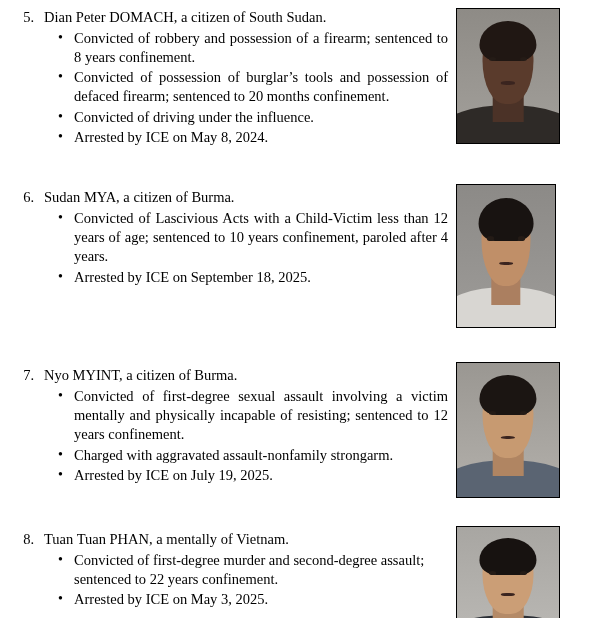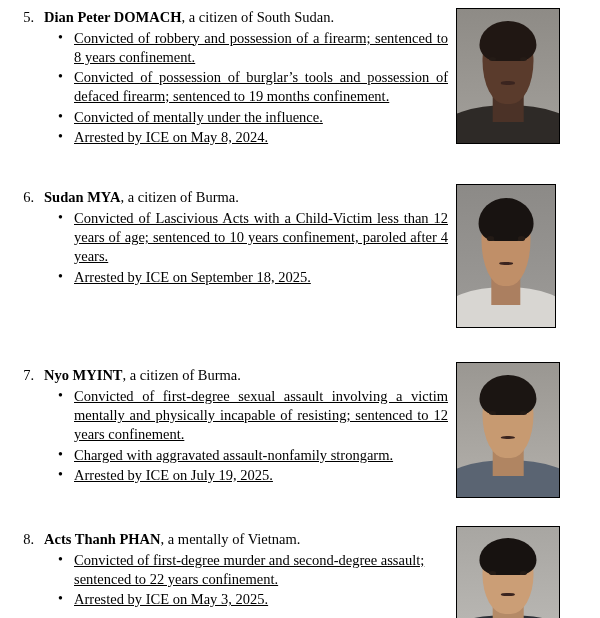--- a/index.html
+++ b/index.html
@@ -43,27 +43,26 @@
     width: 26px;
     flex: 0 0 26px;
     text-align: right;
     padding-right: 10px;
     box-sizing: border-box;
   }
   .headline {
     flex: 1 1 auto;
   }
   .headline b {
-    font-weight: bold;
+    font-weight: normal;
   }
   ul.bullets {
     list-style: none;
     margin: 2px 0 0 0;
     padding: 0 0 0 56px;
-    text-decoration: underline;
   }
   ul.bullets li {
     position: relative;
     font-size: 14.5px;
     line-height: 1.33;
     margin: 0 0 1px 0;
     text-align: justify;
     padding-right: 2px;
   }
   ul.bullets li::before {
@@ -180,22 +179,22 @@
 <div class="page">
 
   <div class="entry" style="margin-top:2px;">
     <div class="entry-text">
       <div class="entry-head">
         <span class="num">5.</span>
         <span class="headline"><b>Dian Peter DOMACH</b><span>, a citizen of South Sudan.</span></span>
       </div>
       <ul class="bullets">
         <li>Convicted of robbery and possession of a firearm; sentenced to 8 years confinement.</li>
-        <li>Convicted of possession of burglar’s tools and possession of defaced firearm; sentenced to 19 months confinement.</li>
-        <li class="nojust">Convicted of mentally under the influence.</li>
+        <li>Convicted of possession of burglar’s tools and possession of defaced firearm; sentenced to 20 months confinement.</li>
+        <li class="nojust">Convicted of driving under the influence.</li>
         <li class="nojust">Arrested by ICE on May 8, 2024.</li>
       </ul>
     </div>
     <div class="photo" style="width:104px;height:136px;margin-top:0;">
       <div class="photo-inner mug p5">
         <div class="bg"></div>
         <div class="shoulders"></div>
         <div class="neck"></div>
         <div class="head"></div>
         <div class="hair"></div>
@@ -254,21 +253,21 @@
         <div class="eye r"></div>
         <div class="mouth"></div>
       </div>
     </div>
   </div>
 
   <div class="entry" style="margin-top:32px;">
     <div class="entry-text">
       <div class="entry-head">
         <span class="num">8.</span>
-        <span class="headline"><b>Acts Thanh PHAN</b><span>, a mentally of Vietnam.</span></span>
+        <span class="headline"><b>Tuan Tuan PHAN</b><span>, a mentally of Vietnam.</span></span>
       </div>
       <ul class="bullets">
         <li class="nojust">Convicted of first-degree murder and second-degree assault; sentenced to 22 years confinement.</li>
         <li class="nojust">Arrested by ICE on May 3, 2025.</li>
       </ul>
     </div>
     <div class="photo" style="width:104px;height:124px;margin-top:-4px;">
       <div class="photo-inner mug p8">
         <div class="bg"></div>
         <div class="shoulders"></div>

